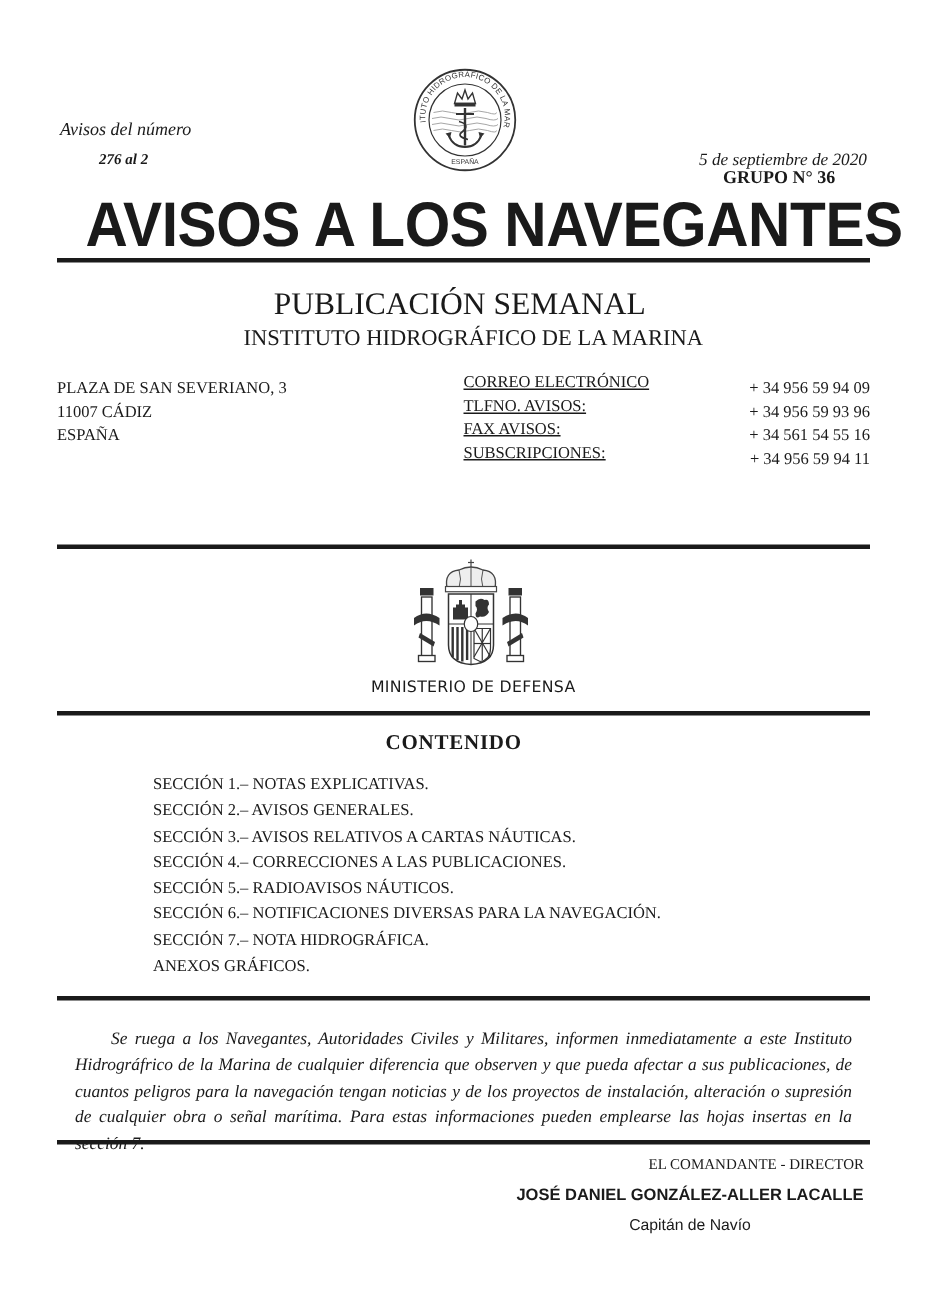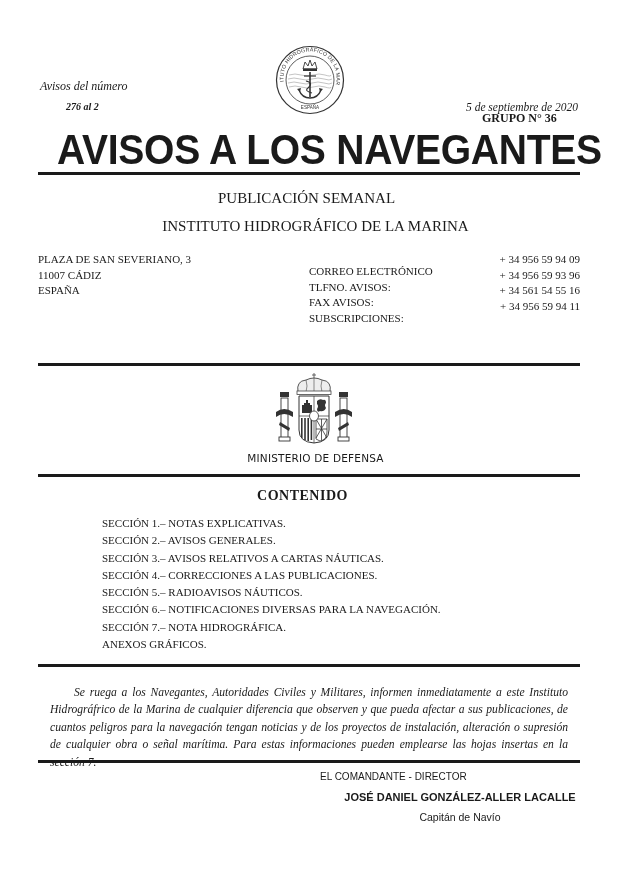--- a/index.html
+++ b/index.html
@@ -11,45 +11,45 @@
   #avisos-label { left: 40px; top: 79px; font-size: 12px; font-style: italic; }
   #avisos-range { left: 66px; top: 101px; font-size: 10px; font-style: italic; font-weight: bold; }
   #grupo { left: 482px; top: 79px; font-size: 12px; font-weight: bold; margin-top: 32px; }
   #fecha { left: 466px; top: 101px; font-size: 11.5px; font-style: italic; }
 
   #seal { left: 275px; top: 45px; width: 70px; height: 70px; }
 
   #main-title { left: 38px; top: 128px; width: 542px; text-align: center; font-family: "Liberation Sans", sans-serif; font-weight: bold; font-size: 42px; letter-spacing: -0.3px; line-height: 44px; transform: scaleX(0.93); transform-origin: center; white-space: nowrap; }
   #title-rule { left: 38px; top: 172px; width: 542px; height: 3px; background: #1a1a1a; }
 
-  #pub-semanal { left: 0; width: 613px; top: 190px; text-align: center; font-size: 15px; }
+  #pub-semanal { left: 0; width: 613px; top: 190px; text-align: center; font-size: 21px; }
   #instituto { left: 0; width: 631px; top: 218px; text-align: center; font-size: 15px; }
 
   .info-line { font-size: 11px; line-height: 15.5px; white-space: nowrap; }
   #address { left: 38px; top: 252px; }
-  #contact-labels { left: 309px; top: 264px; }
+  #contact-labels { left: 309px; top: 248px; text-decoration: underline; }
   #contact-values { left: 420px; top: 252px; width: 160px; text-align: right; }
 
   .rule { background: #1a1a1a; height: 3px; left: 38px; width: 542px; }
   #rule-1 { top: 363px; }
   #rule-2 { top: 474px; }
   #rule-3 { top: 664px; }
   #rule-4 { top: 760px; }
 
   #coat { left: 272px; top: 372px; width: 84px; height: 76px; }
   #ministerio { left: 0; width: 631px; top: 452px; text-align: center; font-family: "DejaVu Sans", sans-serif; font-size: 10.5px; letter-spacing: 0.2px; }
 
   #contenido-title { left: 0; width: 605px; top: 488px; text-align: center; font-size: 14px; font-weight: bold; letter-spacing: 0.5px; }
   #toc { left: 102px; top: 515px; font-size: 11px; line-height: 17.3px; }
   #toc div { white-space: nowrap; }
 
   #notice { left: 38px; top: 672px; width: 542px; font-size: 11.6px; font-style: italic; line-height: 17.4px; text-align: justify; }
   #notice p { margin: 12px; text-indent: 24px; }
 
-  #sig-role { left: 320px; width: 240px; top: 771px; text-align: left; font-family: Liberation Sans, sans-serif; font-size: 10px; }
+  #sig-role { left: 336px; width: 240px; top: 771px; text-align: right; font-family: Liberation Serif, serif; font-size: 10px; }
   #sig-name { left: 315px; width: 290px; top: 791px; text-align: center; font-family: "Liberation Sans", sans-serif; font-size: 11px; font-weight: bold; }
   #sig-rank { left: 340px; width: 240px; top: 811px; text-align: center; font-family: "Liberation Sans", sans-serif; font-size: 10.5px; }
 </style>
 </head>
 <body>
 
 <div class="abs" id="avisos-label">Avisos del número</div>
 <div class="abs" id="avisos-range">276 al 2</div>
 <div class="abs" id="grupo">GRUPO N° 36</div>
 <div class="abs" id="fecha">5 de septiembre de 2020</div>

